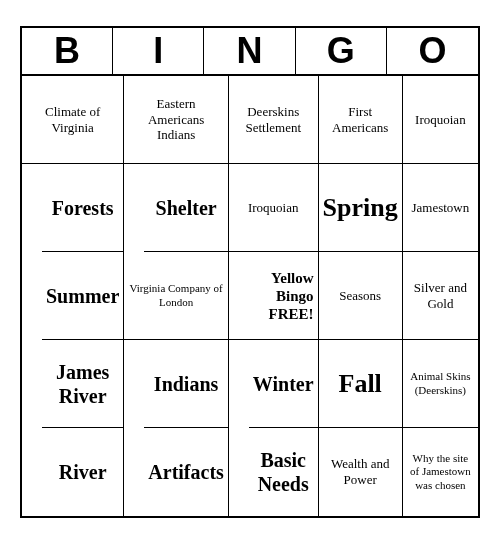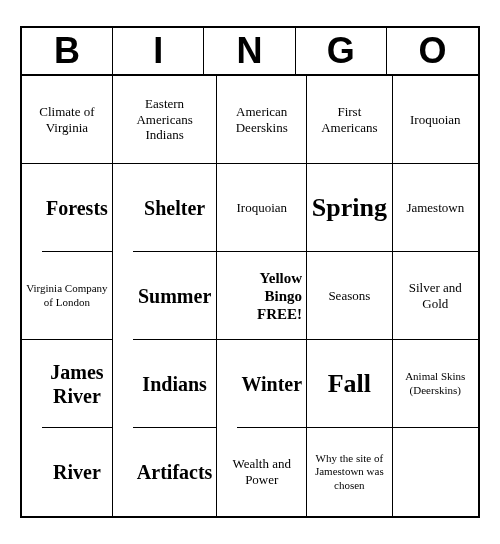--- a/index.html
+++ b/index.html
@@ -92,36 +92,37 @@
   <div class="bingo-header">
     <div class="bingo-header-cell">B</div>
     <div class="bingo-header-cell">I</div>
     <div class="bingo-header-cell">N</div>
     <div class="bingo-header-cell">G</div>
     <div class="bingo-header-cell">O</div>
   </div>
   <div class="bingo-grid" id="grid-container">
   <div class="bingo-cell">Climate of Virginia</div>
       <div class="bingo-cell">Eastern Americans Indians</div>
-      <div class="bingo-cell">American Deerskins</div>
+      <div class="bingo-cell">Deerskins Settlement</div>
       <div class="bingo-cell">First Americans</div>
       <div class="bingo-cell">Iroquoian</div>
       <div class="bingo-cell large-text">Forests</div>
       <div class="bingo-cell large-text">Shelter</div>
       <div class="bingo-cell">Iroquoian</div>
       <div class="bingo-cell xlarge-text">Spring</div>
       <div class="bingo-cell">Jamestown</div>
+      <div class="bingo-cell large-text">Summer</div>
       <div class="bingo-cell" style="font-size: 11px;">Virginia Company of London</div>
-      <div class="bingo-cell large-text">Summer</div>
       <div class="bingo-cell free">Yellow Bingo FREE!</div>
       <div class="bingo-cell">Seasons</div>
       <div class="bingo-cell">Silver and Gold</div>
       <div class="bingo-cell large-text">James River</div>
       <div class="bingo-cell large-text">Indians</div>
       <div class="bingo-cell large-text">Winter</div>
       <div class="bingo-cell xlarge-text">Fall</div>
       <div class="bingo-cell" style="font-size: 11px;">Animal Skins (Deerskins)</div>
       <div class="bingo-cell large-text">River</div>
       <div class="bingo-cell large-text">Artifacts</div>
+      <div class="bingo-cell large-text">Basic Needs</div>
       <div class="bingo-cell">Wealth and Power</div>
       <div class="bingo-cell" style="font-size: 11px;">Why the site of Jamestown was chosen</div>
     </div>
 </div>
 
 </body></html>

